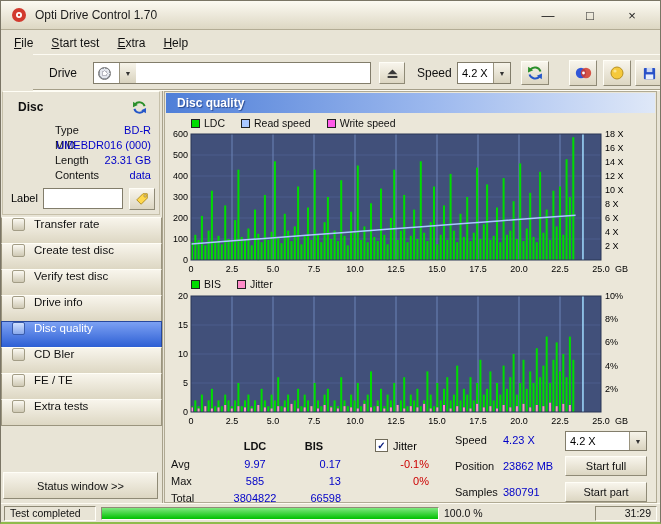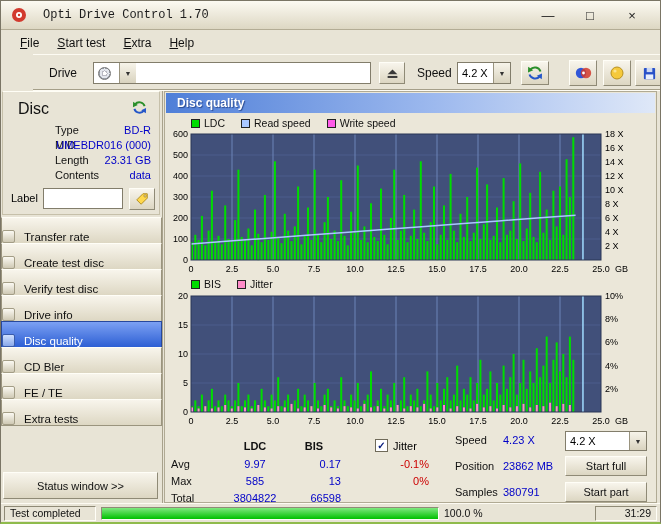--- a/index.html
+++ b/index.html
@@ -2,51 +2,51 @@
 <html><head>
 <meta charset="utf-8">
 <style>
   *{margin:0;padding:0;box-sizing:border-box;font-family:"Liberation Sans",sans-serif;}
   html,body{width:661px;height:524px;background:#e8e4d6;}
   .window{position:relative;width:661px;height:524px;background:#e8e4d6;border:1px solid #7a7565;border-bottom:2px solid #8fbb4c;overflow:hidden;}
 
   
   .titlebar{position:absolute;left:0;top:0;right:0;height:29px;background:linear-gradient(#fcfaf2,#ddd7c3);border-bottom:1px solid #b3ac95;display:flex;align-items:center;padding:0 10px;}
   .app-icon{width:16px;height:16px;display:inline-block;}
-  .title-text{font-size:12px;color:#1c1c1c;margin-left:16px;font-family:Liberation Mono, monospace;}
+  .title-text{font-size:12px;color:#1c1c1c;margin-left:8px;}
   .winbtns{margin-left:auto;display:flex;gap:22px;padding-right:8px;}
   .winbtn{width:20px;text-align:center;font-size:13px;color:#222;cursor:default;}
 
   
-  .menubar{position:absolute;top:30px;left:0;right:0;height:23px;display:flex;align-items:center;padding-left:10px;}
+  .menubar{position:absolute;top:30px;left:0;right:0;height:23px;display:flex;align-items:center;padding-left:4px;}
   .menu-item{padding:3px 9px;font-size:12px;color:#111;}
 
   
   .toolbar{position:absolute;top:53px;left:0;right:0;height:36px;border-top:1px solid #fdfbf3;border-bottom:1px solid #a59f89;box-shadow:0 1px 0 #fdfbf3;margin-left:32px;}
   .tlabel{position:absolute;font-size:12px;color:#111;top:11px;}
   .combo{position:absolute;height:22px;background:#fff;border:1px solid #827d6b;display:flex;align-items:center;font-size:11px;padding-left:4px;overflow:hidden;}
   .combo-text{white-space:nowrap;overflow:hidden;flex:1;}
   .combo-arrow{width:17px;align-self:stretch;margin-left:4px;background:linear-gradient(#f7f4ea,#d9d3bf);border-left:1px solid #9a947f;display:flex;align-items:center;justify-content:center;font-size:7px;color:#333;flex:none;}
   .cd-icon{width:13px;height:13px;border-radius:50%;flex:none;margin-right:4px;background:radial-gradient(circle,#ffffff 0 2px,#b9b9c2 2px 3px,#e3e6ec 3px 5px,#9aa0aa 5px 6px,#c9ccd4 6px);border:1px solid #777;}
   .tbtn{position:absolute;background:linear-gradient(#f8f5ec,#dcd6c2);border:1px solid #8f8a76;border-top-color:#fffef7;border-left-color:#fffef7;display:flex;align-items:center;justify-content:center;}
 
   
   .sidebar{position:absolute;left:0;top:90px;width:162px;bottom:19px;background:#e8e4d6;border-right:1px solid #a8a28c;}
   .disc-panel{position:absolute;left:1px;top:0;right:2px;height:124px;border:1px solid #c6c0aa;border-top-color:#fffef6;}
-  .disc-title{position:absolute;left:15px;top:8px;font-size:16px;font-weight:normal;color:#111;}
+  .disc-title{position:absolute;left:15px;top:8px;font-size:12px;font-weight:bold;color:#111;}
   .disc-refresh{position:absolute;right:8px;top:5px;width:24px;height:20px;display:flex;align-items:center;justify-content:center;}
   .inforow{position:absolute;left:8px;right:8px;height:15px;font-size:11px;}
   .inforow .il{color:#111;margin-left:44px;}
   .inforow .iv{position:absolute;right:0;top:0;color:#0000c8;text-align:right;}
   .labelrow{position:absolute;left:0;top:96px;right:0;height:24px;}
   .labelrow .il{position:absolute;left:8px;top:4px;font-size:11px;}
   .label-input{position:absolute;left:40px;top:0;width:80px;height:21px;border:1px solid #827d6b;background:#fff;font-size:11px;padding:0 3px;}
   .label-btn{left:126px;top:0;width:26px;height:22px;}
   .sbtns{position:absolute;left:0;top:127px;right:0;}
-  .sbtn{height:27px;margin-top:-1px;background:linear-gradient(#f8f5ec,#ddd7c3);border:1px solid #9a947e;border-top-color:#fffef7;display:flex;align-items:flex-end;gap:9px;font-size:11.5px;color:#111;}
+  .sbtn{height:27px;margin-top:-1px;background:linear-gradient(#f8f5ec,#ddd7c3);border:1px solid #9a947e;border-top-color:#fffef7;display:flex;align-items:flex-start;padding-left:10px;gap:9px;font-size:11.5px;color:#111;}
   .sbtn.active{background:linear-gradient(#7ca1f3,#2d5fd4);color:#fff;border-color:#27489c;}
   .sbicon{width:13px;height:13px;flex:none;background:linear-gradient(#fbf9f2,#cfc9b4);border:1px solid #a39d86;border-radius:2px;}
   .sbtn.active .sbicon{background:linear-gradient(#cfe0ff,#89a8ea);border-color:#3a5cab;}
   .statuswin-btn{position:absolute;left:2px;right:4px;bottom:4px;height:27px;background:linear-gradient(#f8f5ec,#dcd6c2);border:1px solid #8f8a76;border-top-color:#fffef7;border-left-color:#fffef7;font-size:11px;display:flex;align-items:center;justify-content:center;color:#111;}
 
   
   .main{position:absolute;left:163px;top:90px;right:3px;bottom:19px;background:#ebe7d9;border:1px solid #b0aa94;}
   .panel-header{position:absolute;left:1px;top:1px;right:1px;height:20px;background:linear-gradient(to right,#4f7fd8,#9db9ee 55%,#dfe8f8);display:flex;align-items:center;padding-left:11px;}
   .panel-header span{font-size:12px;font-weight:bold;color:#fff;text-shadow:1px 1px 1px #2a4a90;}
   .legend{position:absolute;left:26px;display:flex;gap:16px;align-items:center;font-size:10.5px;color:#111;}

